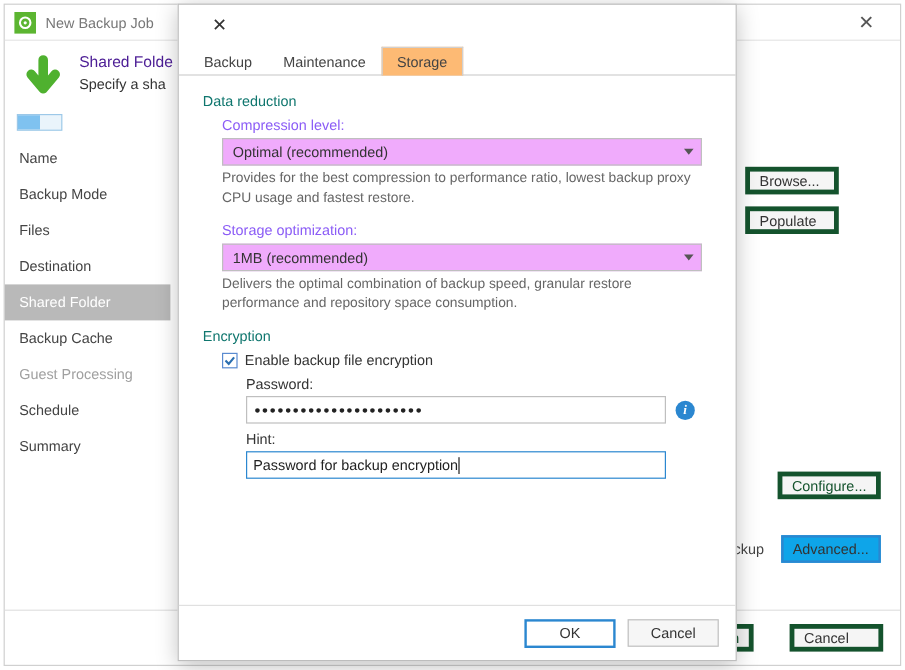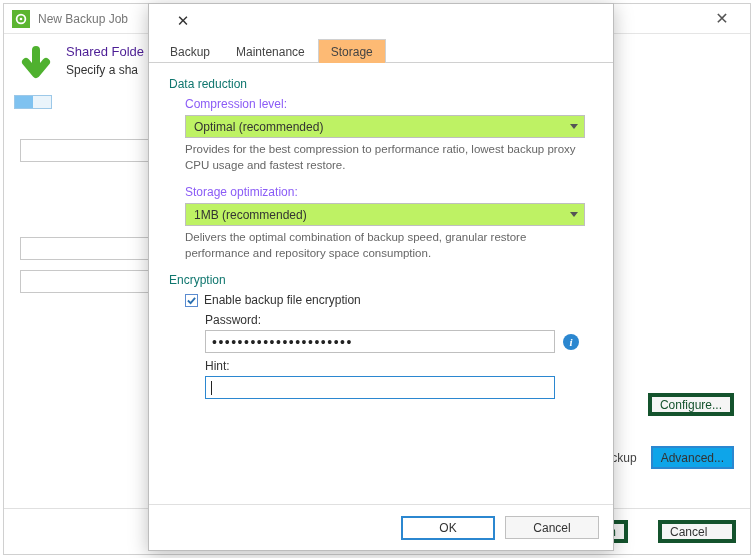--- a/index.html
+++ b/index.html
@@ -174,21 +174,21 @@
   .field-label {
     font-size: 12px;
     color: #8b5cf6;
     margin: 4px 0 4px 16px;
   }
   .combo {
     margin: 0 0 4px 16px;
     height: 23px;
     width: 400px;
     border: 1px solid #bfbfbf;
-    background: #bef264;
+    background: #f0abfc;
     display: flex;
     align-items: center;
     justify-content: space-between;
     padding: 0 6px 0 8px;
     font-size: 12px;
     color: #333;
   }
   .combo .chev { border-left: 4px solid transparent; border-right: 4px solid transparent; border-top: 5px solid #555; }
   .help-text {
     font-size: 11.5px;
@@ -262,21 +262,21 @@
     display: flex;
     align-items: center;
     justify-content: flex-end;
     padding: 0 14px;
     gap: 10px;
   }
   .btn-flat {
     border: 1px solid #c0c0c0;
     background: #f6f6f6;
     height: 23px;
-    width: 94px;
+    width: 76px;
     display: flex; align-items: center; justify-content: center;
     font-size: 12px; color: #333;
   }
   .btn-flat.primary { border: 2px solid #2b87d0; background: #fff; height: 24px; }
 </style>
 </head>
 <body>
 
 <div class="wizard">
   <div class="wizard-titlebar">
@@ -299,20 +299,31 @@
       </div>
       <div class="progress-stub"></div>
     </div>
     <div class="wizard-header-text">
       <div class="h1">Shared Folde</div>
       <div>Specify a sha</div>
     </div>
   </div>
 
   <div class="wizard-body">
+    <div class="steps">
+      <div class="step">Name</div>
+      <div class="step">Backup Mode</div>
+      <div class="step">Files</div>
+      <div class="step">Destination</div>
+      <div class="step active">Shared Folder</div>
+      <div class="step">Backup Cache</div>
+      <div class="step muted">Guest Processing</div>
+      <div class="step">Schedule</div>
+      <div class="step">Summary</div>
+    </div>
 
     <div class="main-panel">
       <div style="height:18px"></div>
       <div class="row-input">
         <div class="text-field"></div>
         <div class="btn">Browse...</div>
       </div>
       <div class="row-input">
         <div style="width:455px; text-align:right;">
           <span class="link">backup</span>
@@ -385,20 +396,21 @@
     </div>
 
     <div class="sub-label">Password:</div>
     <div class="pwd-row">
       <div class="pwd-input">••••••••••••••••••••••</div>
       <div class="info-icon">i</div>
     </div>
 
     <div class="sub-label">Hint:</div>
     <div class="hint-input">
+      <span>Password for backup encryption</span>
         <span class="caret"></span>
     </div>
   </div>
 
   <div class="modal-footer">
     <div class="btn-flat primary">OK</div>
     <div class="btn-flat">Cancel</div>
   </div>
 </div>
 

